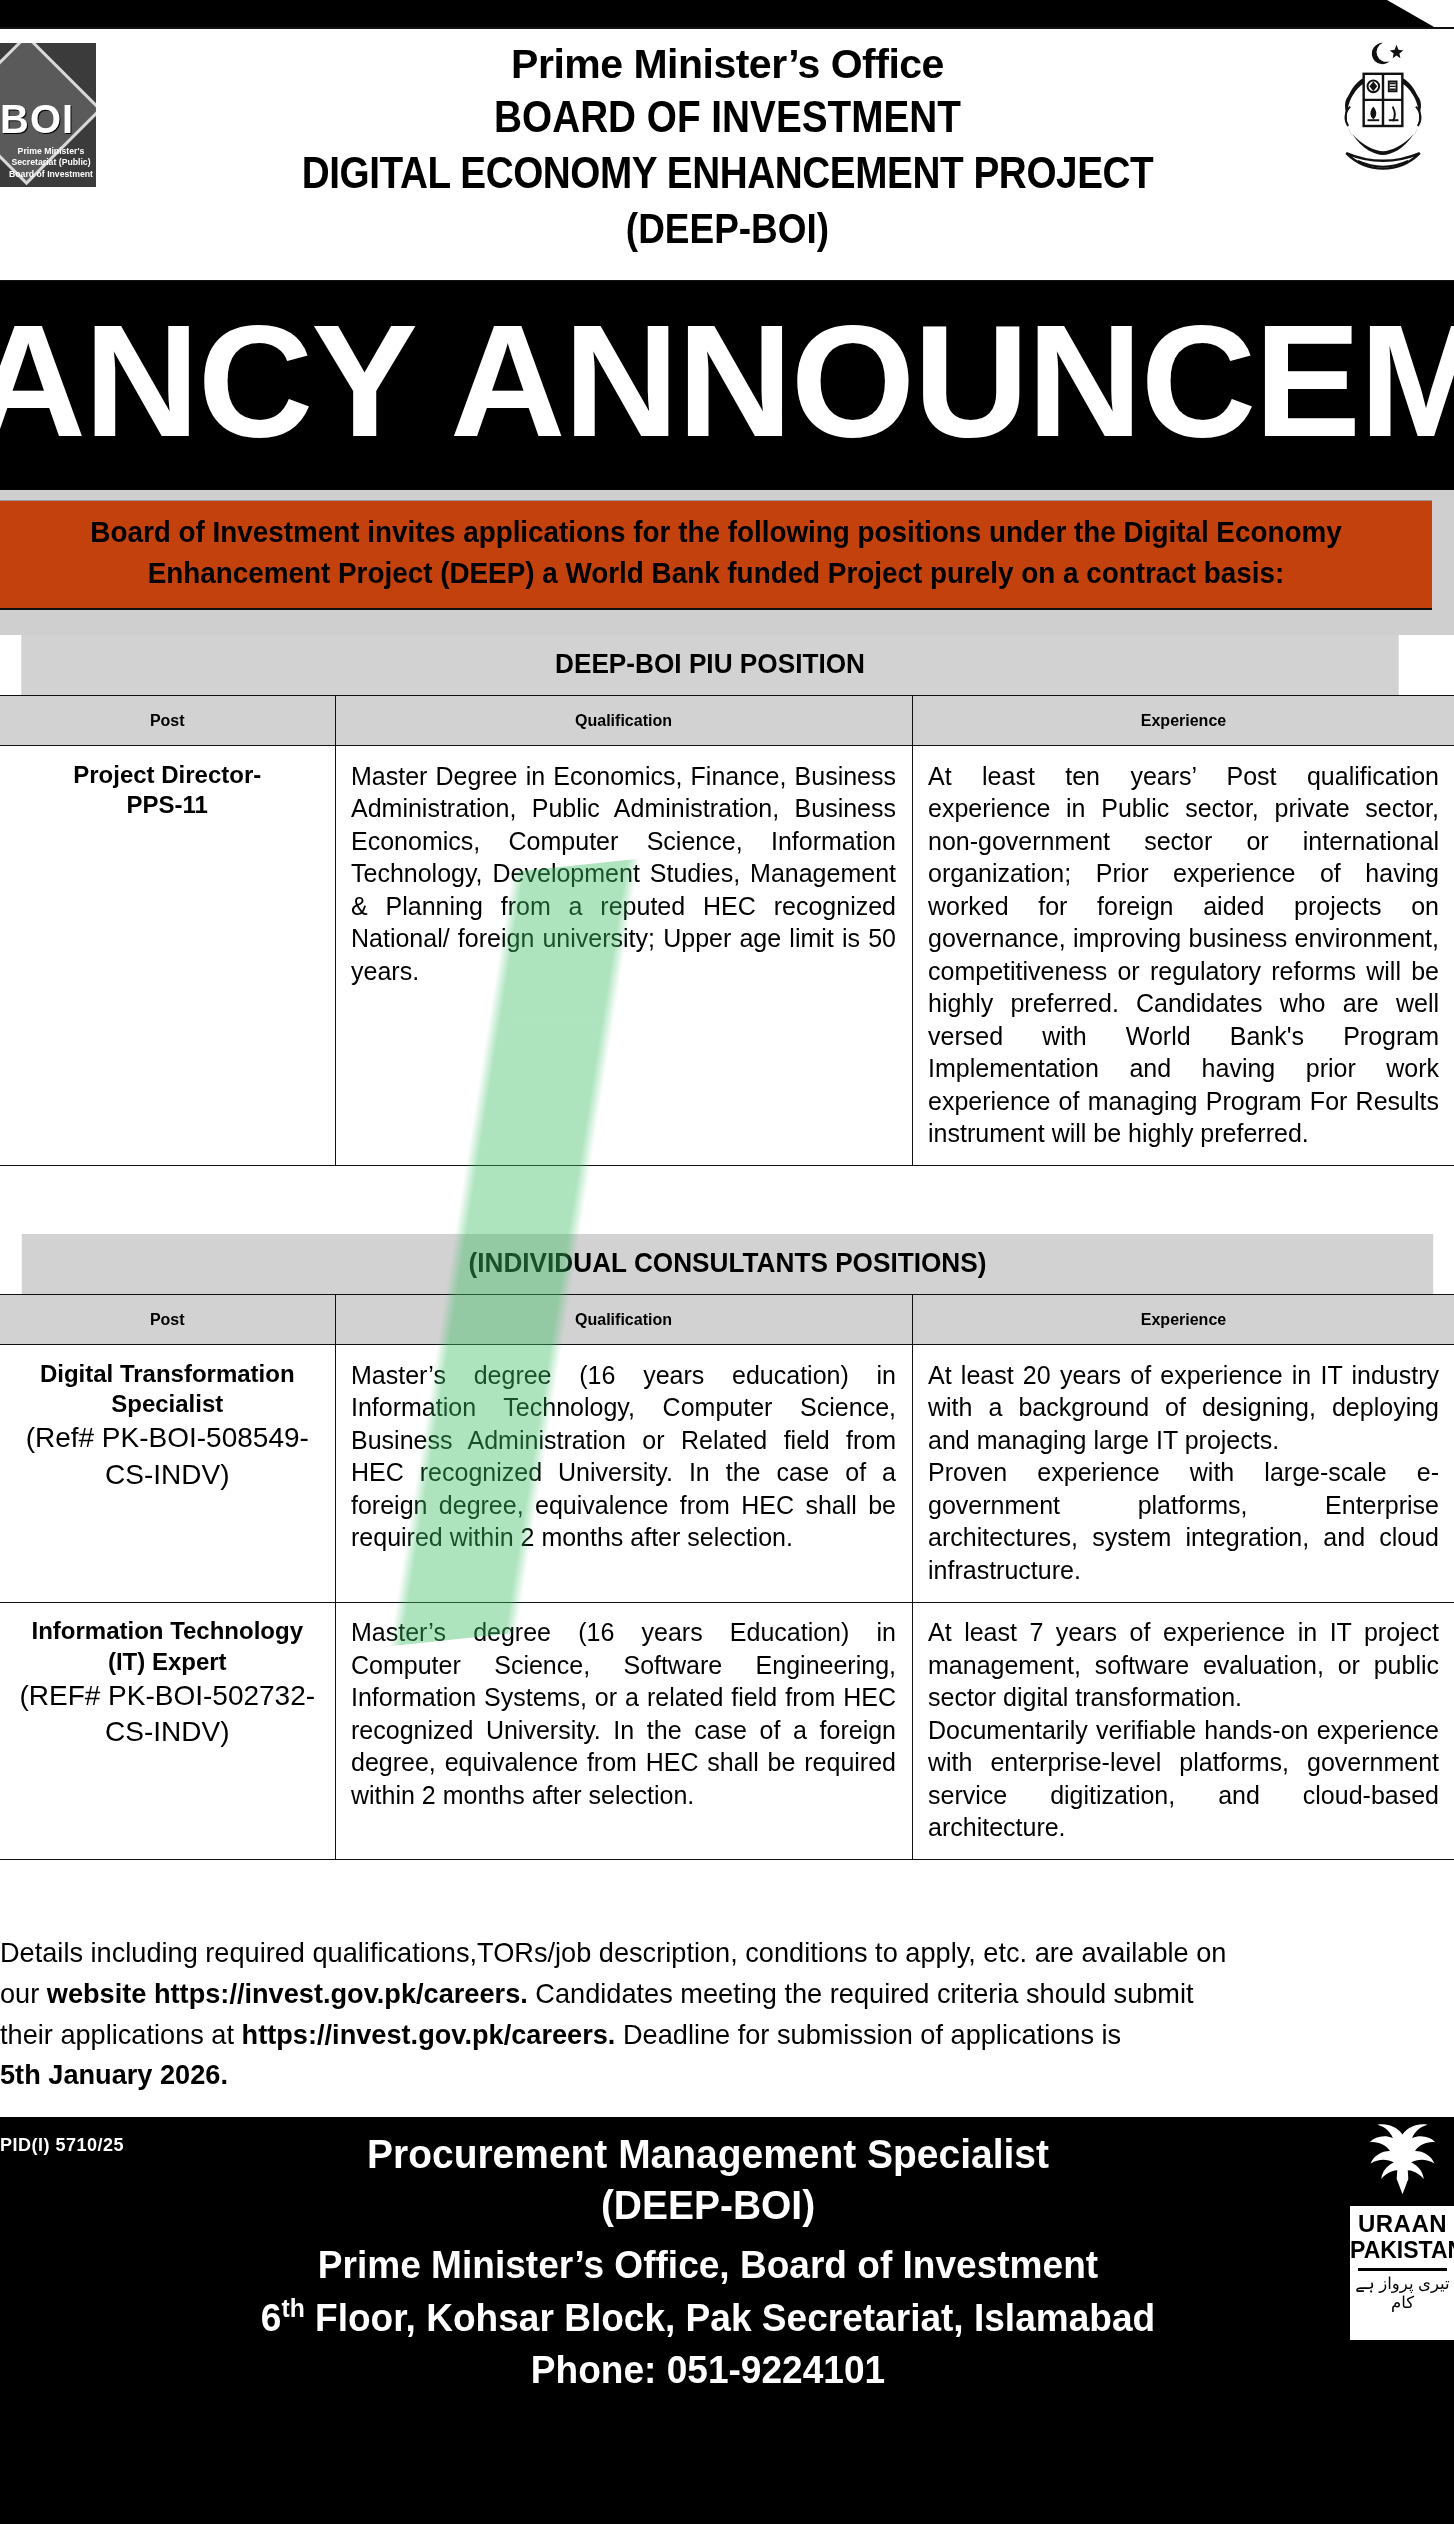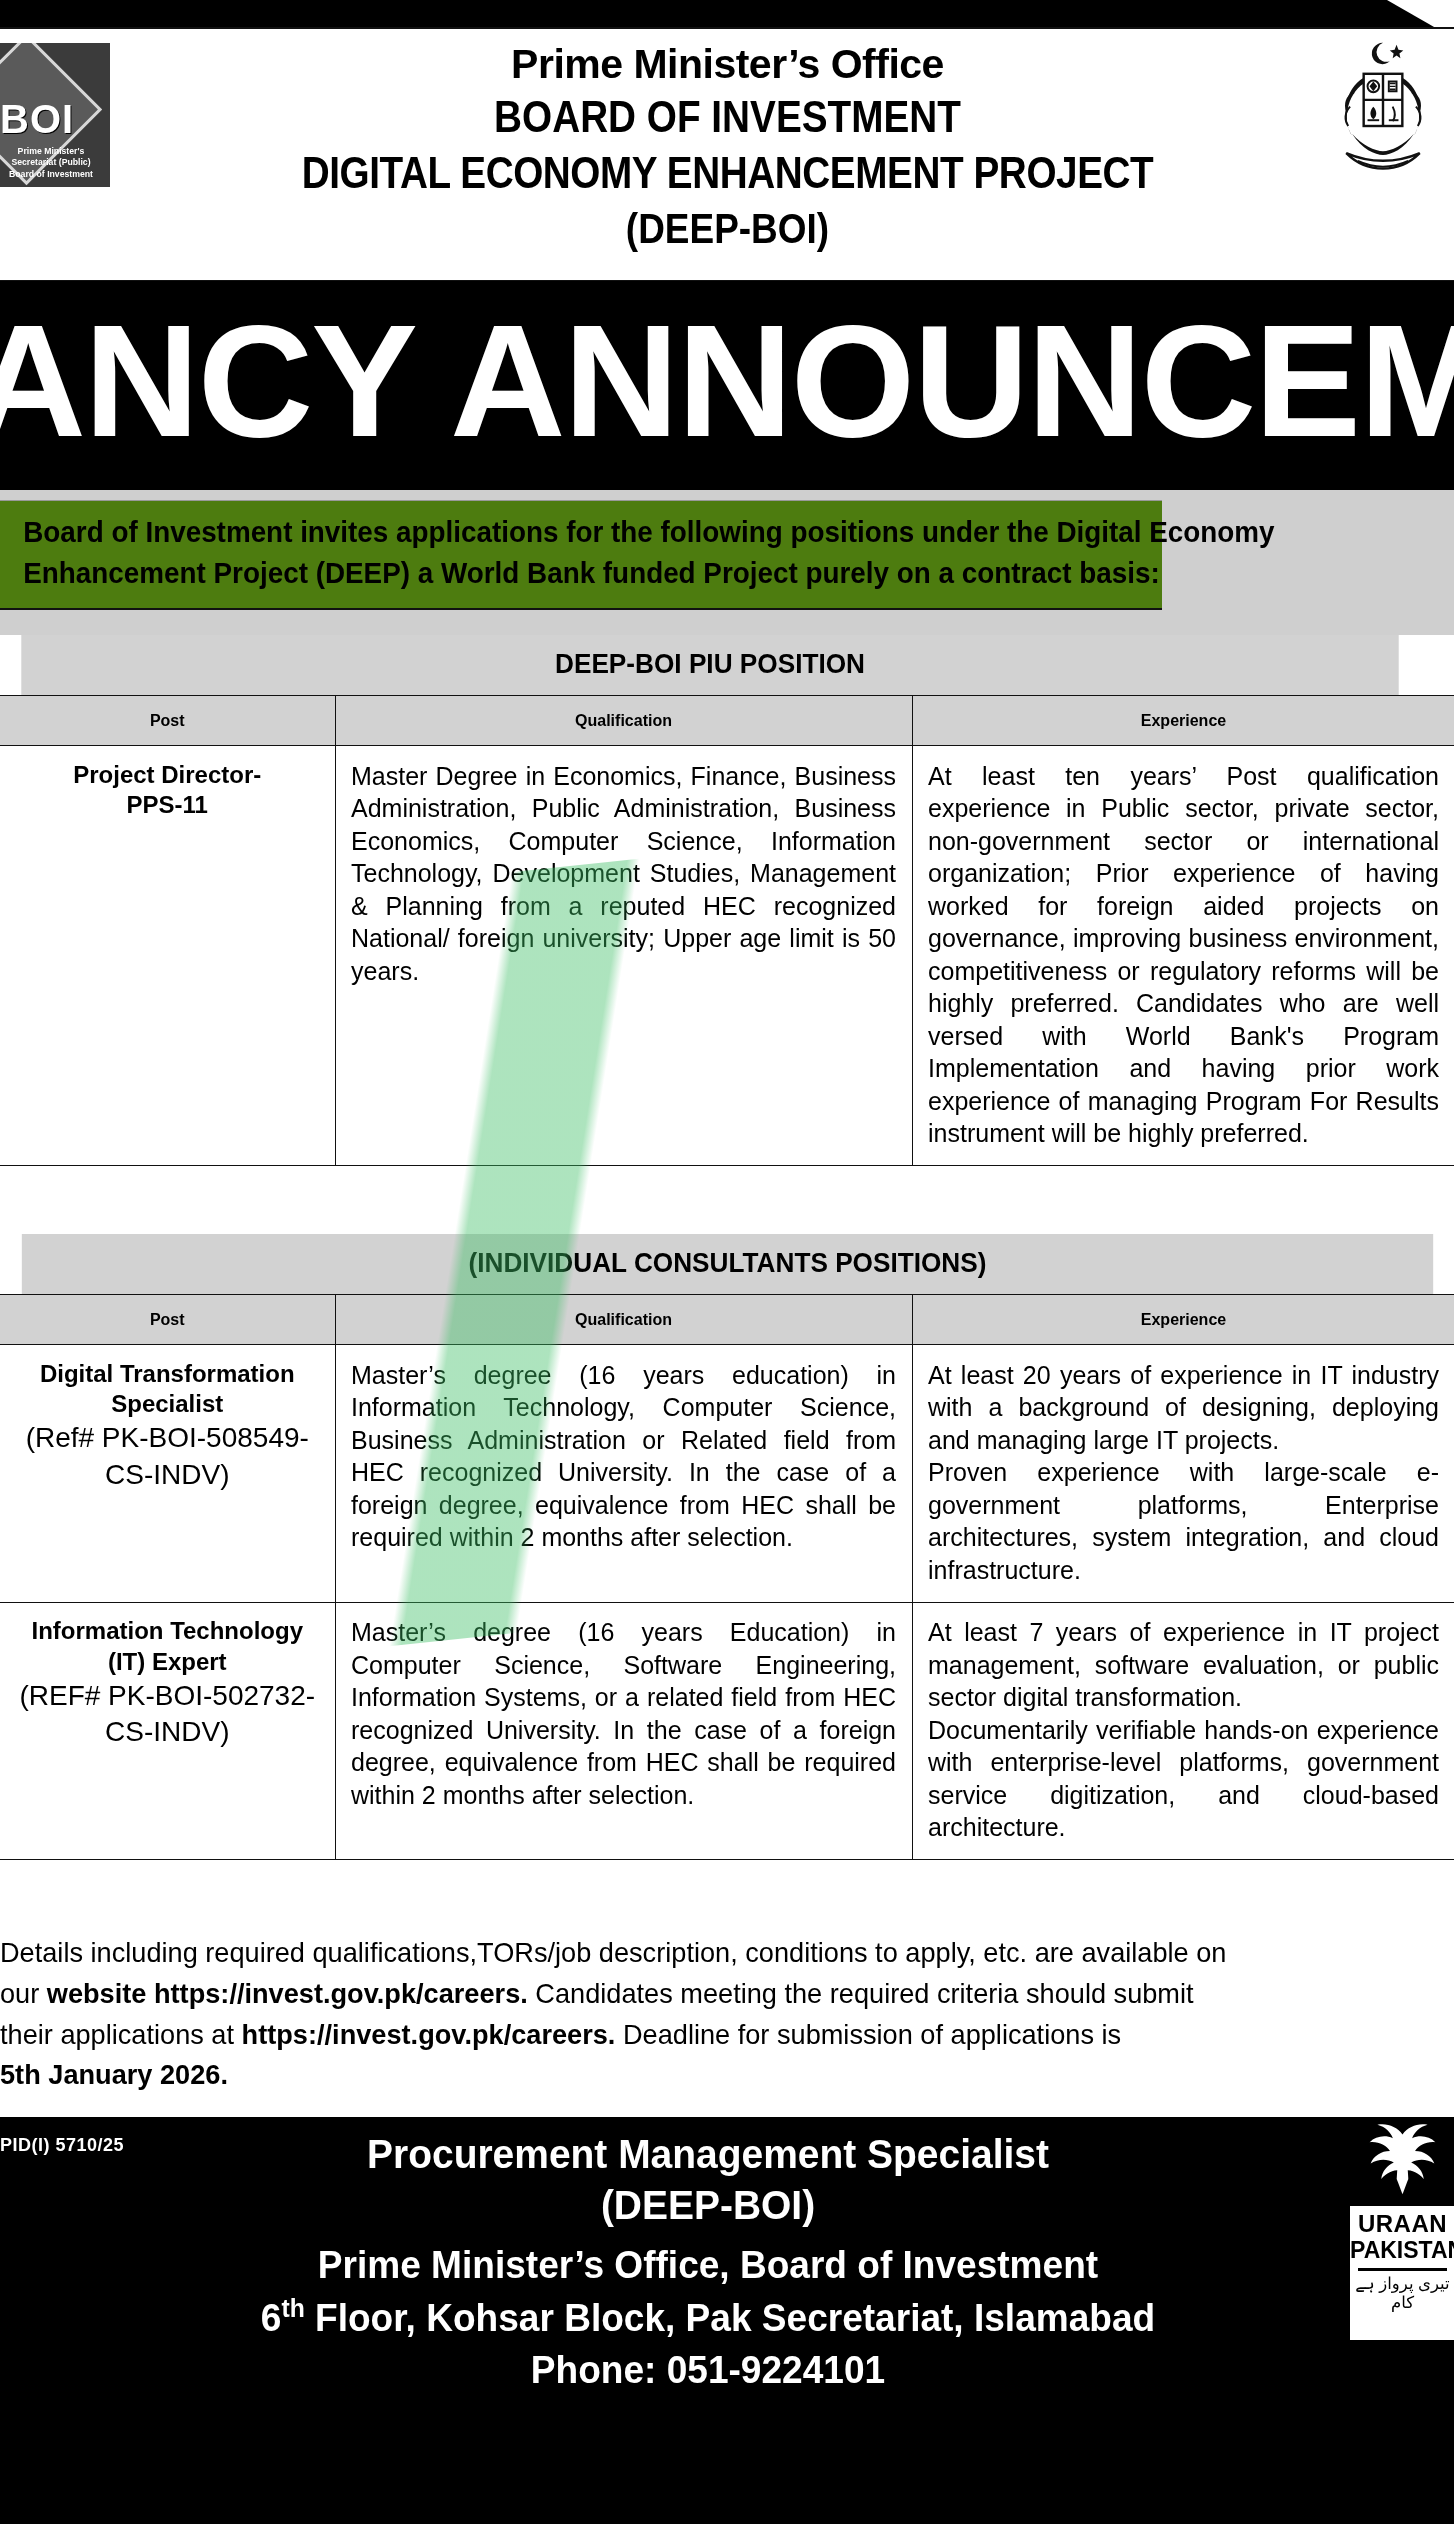--- a/index.html
+++ b/index.html
@@ -67,21 +67,21 @@
     transform-origin: center;
   }
   .hdr-l2 { font-size: 44px; letter-spacing: 0px; margin-top: 1.9px;}
   .hdr-l3 { font-size: 44px; letter-spacing: -0.5px; margin-top: 3.9px;}
   .hdr-l4 { font-size: 42px; margin-top: 3.9px; }
 
   
   .boi-logo {
     position: absolute;
     left: 0; top: 13.6px;
-    width: 110px; height: 144px;
+    width: 96px; height: 144px;
     background: #3b3b3b;
     overflow: hidden;
     text-decoration: underline;
   }
   .boi-diamond {
     position: absolute;
     left: -27px; top: 13.6px;
     width: 107px; height: 107px;
     background: #5a5a5a;
     border: 3.9px solid #d8d8d8;
@@ -142,22 +142,22 @@
   .intro-wrap {
     position: absolute;
     top: 490px; left: 0;
     width: 1455px; height: 145px;
     background: #cfcfcf;
     padding-top: 5.8px;
   }
   .intro-box {
     position: absolute;
     top: 9.7px; left: 0;
-    width: 1162px;
-    background: #4d7c0f;
+    width: 1432px;
+    background: #c2410c;
     border-top: 1px solid #999;
     border-bottom: 2.9px solid #111;
     padding: 11.6px 0 13.6px 0;
   }
   .intro-line {
     white-space: nowrap;
     text-align: center;
     font-size: 29px;
     font-weight: 700;
     color: #000;

